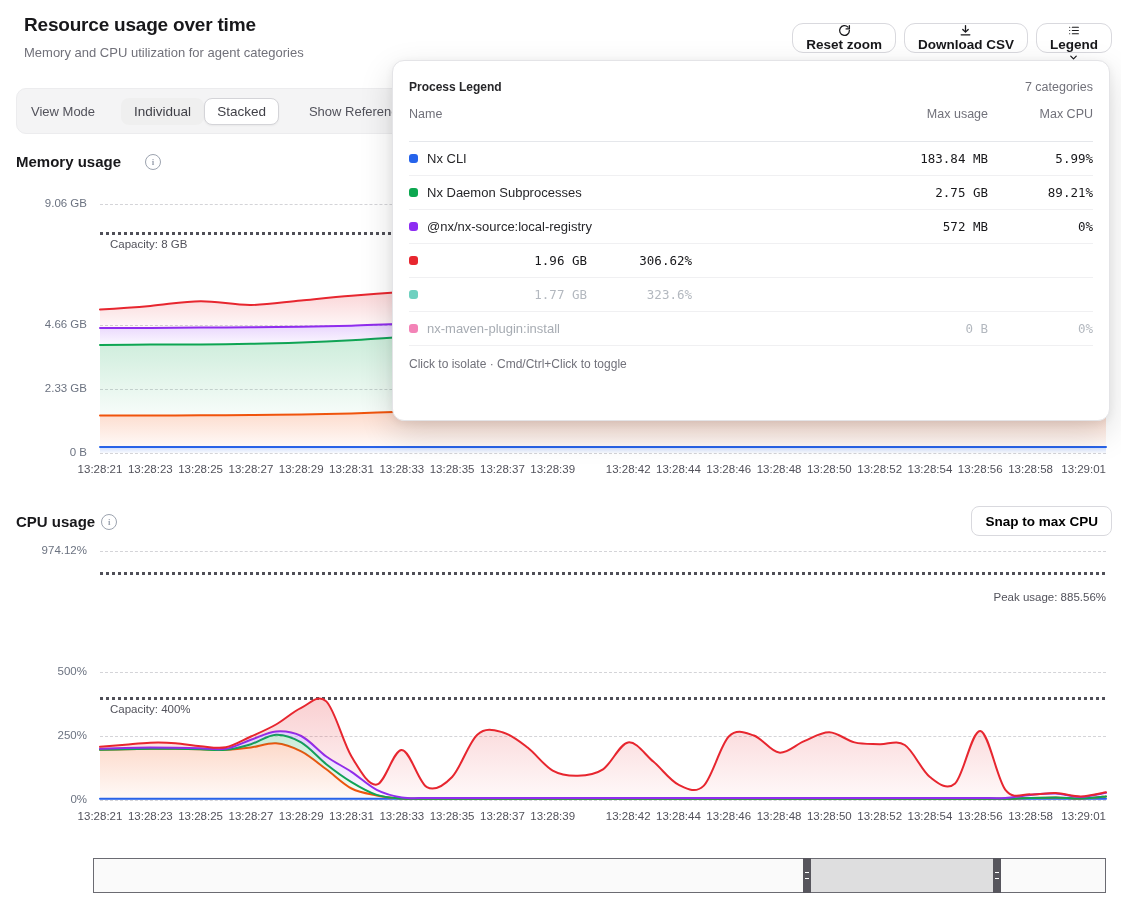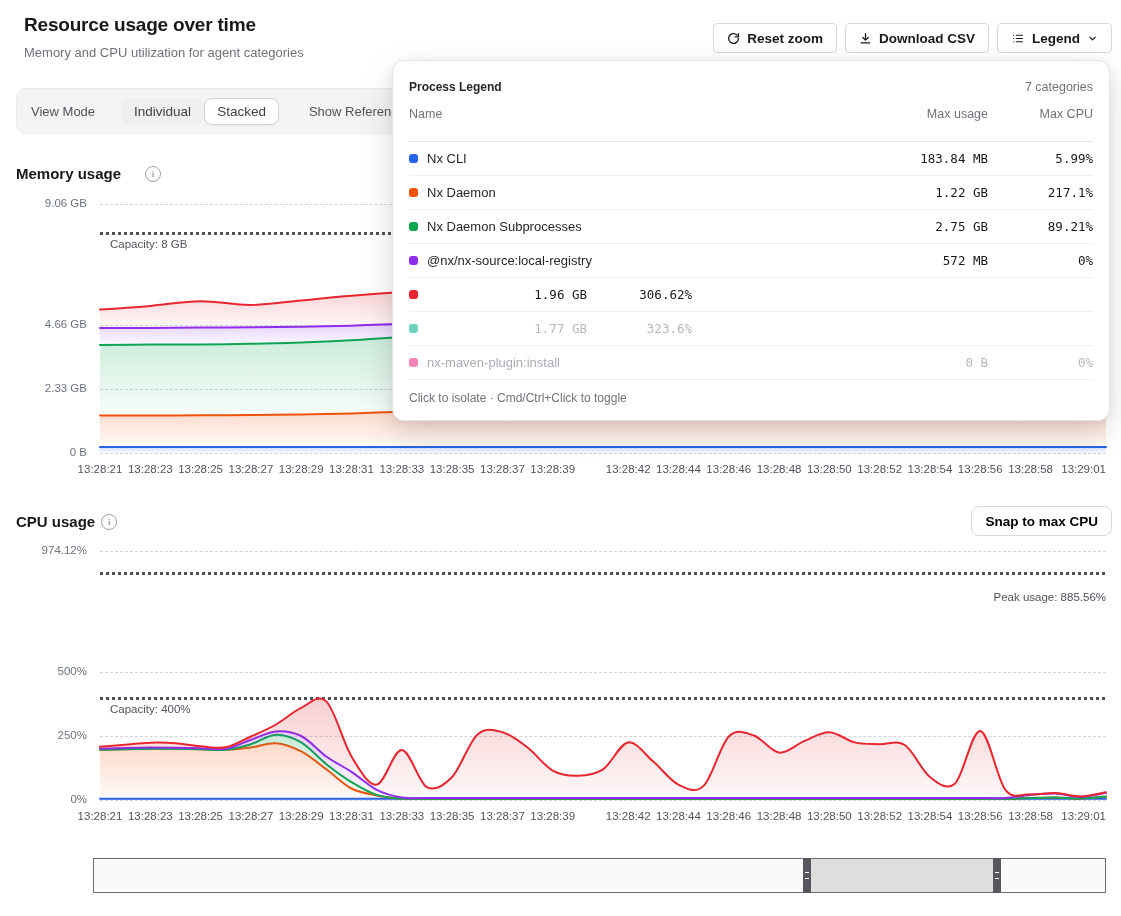--- a/index.html
+++ b/index.html
@@ -2,22 +2,22 @@
 <html><head>
 <meta charset="utf-8">
 <style>
   html,body{margin:0;padding:0;background:#ffffff;}
   .page{position:relative;width:1121px;height:916px;background:#ffffff;
         font-family:"Liberation Sans",sans-serif;color:#18181b;overflow:hidden;}
   
   .page-title{position:absolute;left:24px;top:14px;font-size:19px;font-weight:700;letter-spacing:-0.2px;}
   .page-subtitle{position:absolute;left:24px;top:45px;font-size:13px;color:#71717a;}
   .actions{position:absolute;top:23px;right:9px;display:flex;gap:8px;}
-  .btn{display:inline-flex;align-items:center;gap:7px;height:30px;padding:0 13px;background:#fff;
-       border:1px solid #d9d9de;border-radius:4px;font-size:13.5px;font-weight:600;color:#18181b;cursor:pointer;}
+  .btn{display:inline-flex;align-items:center;height:30px;padding:0 13px;background:#fff;
+       border:1px solid #d9d9de;border-radius:11px;font-size:13.5px;font-weight:600;color:#18181b;cursor:pointer;flex-direction:column;}
   .btn svg{display:block;}
   
   .toolbar{position:absolute;left:16px;top:88px;width:1088px;height:46px;background:#f4f4f5;
            border:1px solid #ececee;border-radius:10px;display:flex;align-items:center;box-sizing:border-box;padding:0 14px;}
   .toolbar-label{font-size:13px;color:#52525b;margin-right:26px;}
   .seg-btn{font-size:13.5px;color:#3f3f46;padding:5px 12px;border-radius:8px;border:1px solid transparent;cursor:pointer;}
   .seg-btn.active{background:#fff;border-color:#d4d4d8;font-weight:500;box-shadow:0 1px 2px rgba(0,0,0,.05);}
   .toolbar-gap{width:30px;}
   
   .section-title{position:absolute;font-size:15px;font-weight:700;color:#18181b;display:flex;align-items:center;gap:6px;}
@@ -102,21 +102,21 @@
   </div>
 
   <div class="toolbar">
     <span class="toolbar-label">View Mode</span>
     <button class="seg-btn">Individual</button>
     <button class="seg-btn active">Stacked</button>
     <span class="toolbar-gap"></span>
     <span class="toolbar-label" style="margin-right:0">Show Reference Lines</span>
   </div>
 
-  <div class="section-title" style="left:16px;top:165px;gap:24px;">
+  <div class="section-title" style="left:16px;top:153px;gap:24px;">
     <span>Memory usage</span>
     <span class="info-icon">i</span>
   </div>
   <div class="chart-region" id="chart-memory" style="top: 200px; height: 288px;">
       <div class="gridline" style="left: 100px; top: 3.85px; width: 1006px;"></div>
       <div class="y-label" style="left: 0px; top: -3.15px; width: 87px;">9.06 GB</div>
       <div class="gridline" style="left: 100px; top: 124.85px; width: 1006px;"></div>
       <div class="y-label" style="left: 0px; top: 117.85px; width: 87px;">4.66 GB</div>
       <div class="gridline" style="left: 100px; top: 188.925px; width: 1006px;"></div>
       <div class="y-label" style="left: 0px; top: 181.925px; width: 87px;">2.33 GB</div>
@@ -265,26 +265,20 @@
       <span class="c-cpu">Max CPU</span>
     </div>
     <div id="legend-rows">
         <div class="lg-row">
           <span class="lg-dot" style="background: rgb(37, 99, 235);"></span>
           <span class="lg-name">Nx CLI</span>
           <span class="c-mem lg-num">183.84 MB</span>
           <span class="c-cpu lg-num">5.99%</span>
         </div>
         <div class="lg-row">
-          <span class="lg-dot" style="background: rgb(244, 82, 11);"></span>
-          <span class="lg-name">Nx Daemon</span>
-          <span class="c-mem lg-num">1.22 GB</span>
-          <span class="c-cpu lg-num">217.1%</span>
-        </div>
-        <div class="lg-row">
           <span class="lg-dot" style="background: rgb(12, 167, 80);"></span>
           <span class="lg-name">Nx Daemon Subprocesses</span>
           <span class="c-mem lg-num">2.75 GB</span>
           <span class="c-cpu lg-num">89.21%</span>
         </div>
         <div class="lg-row">
           <span class="lg-dot" style="background: rgb(141, 45, 242);"></span>
           <span class="lg-name">@nx/nx-source:local-registry</span>
           <span class="c-mem lg-num">572 MB</span>
           <span class="c-cpu lg-num">0%</span>

